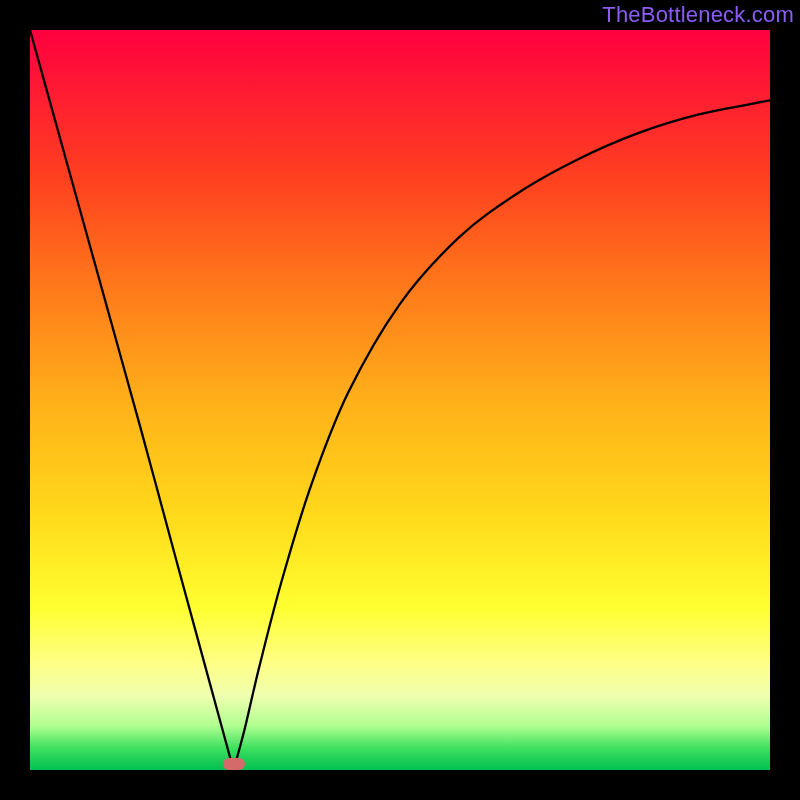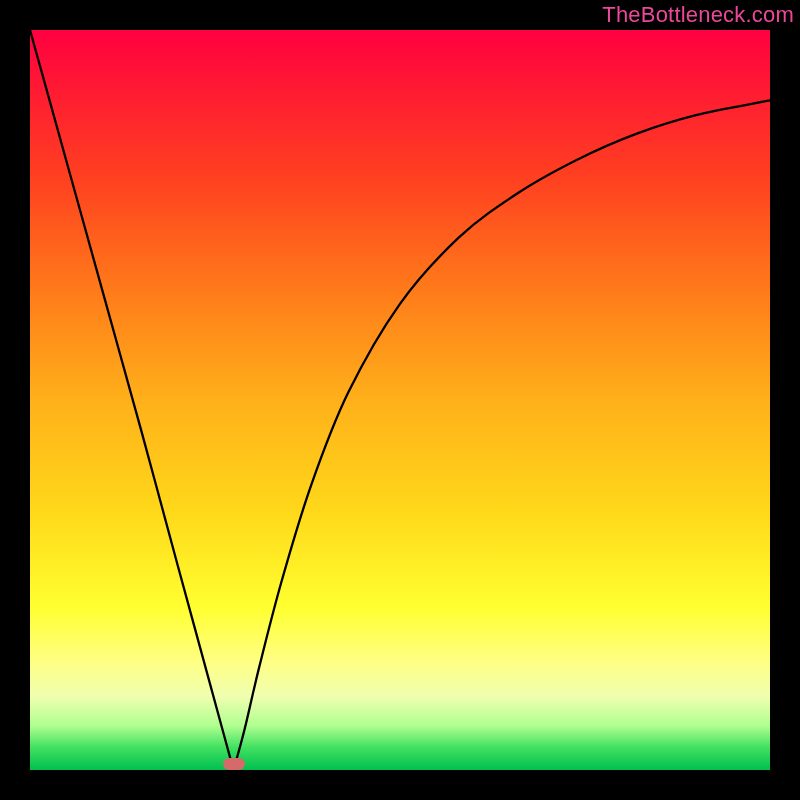--- a/index.html
+++ b/index.html
@@ -37,21 +37,21 @@
       #f0ffb0 90%,
       #b0ff90 94%,
       #40e060 97%,
       #00c050 100%
     );
   }
   .watermark {
     position: absolute;
     top: 2px;
     right: 6px;
-    color: #ec4899;
+    color: #8b5cf6;
     font-size: 22px;
     font-weight: 500;
     letter-spacing: 0.2px;
     user-select: none;
     text-align: right;
   }
   .marker {
     position: absolute;
     width: 22px;
     height: 12px;

